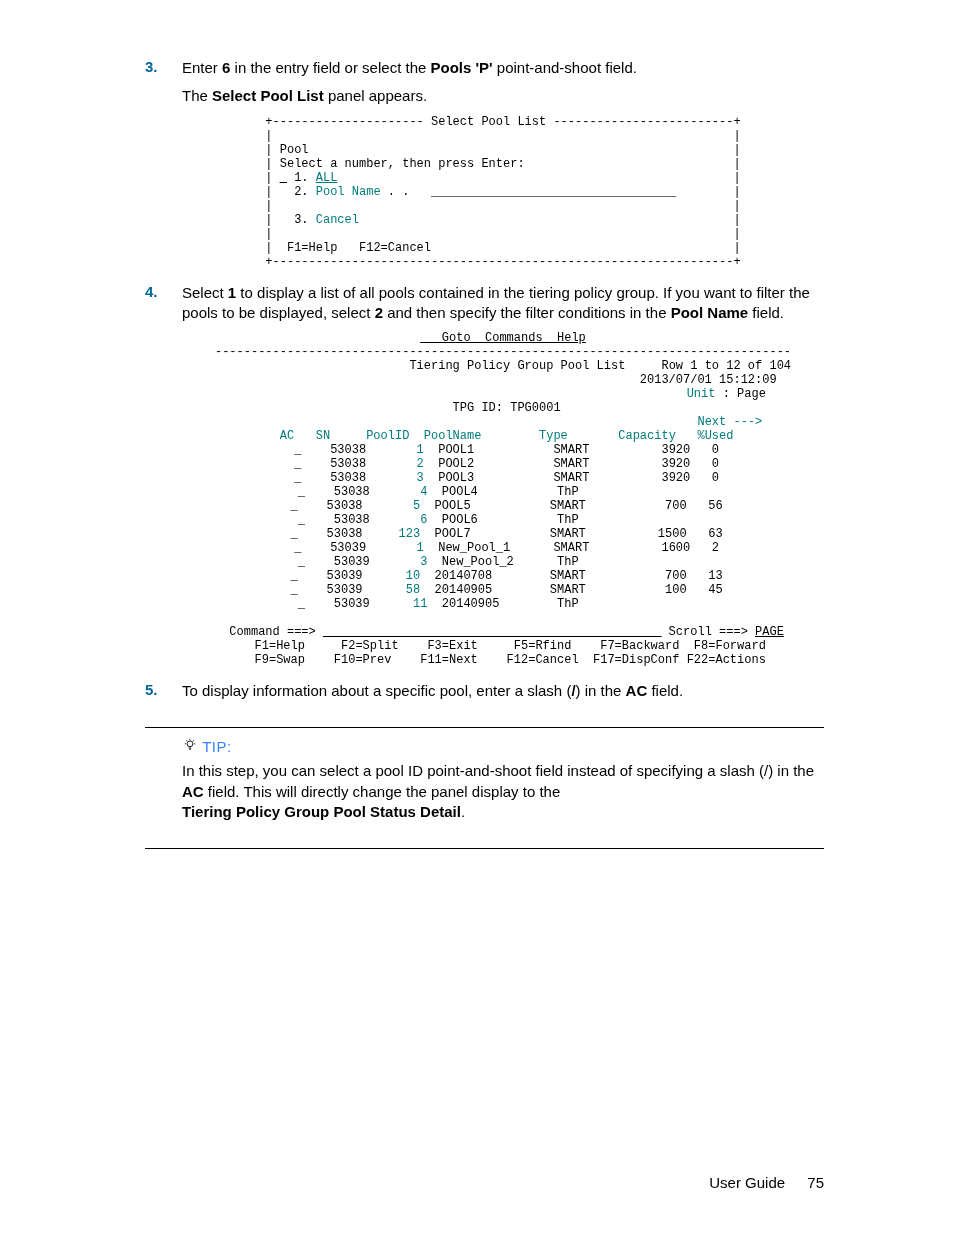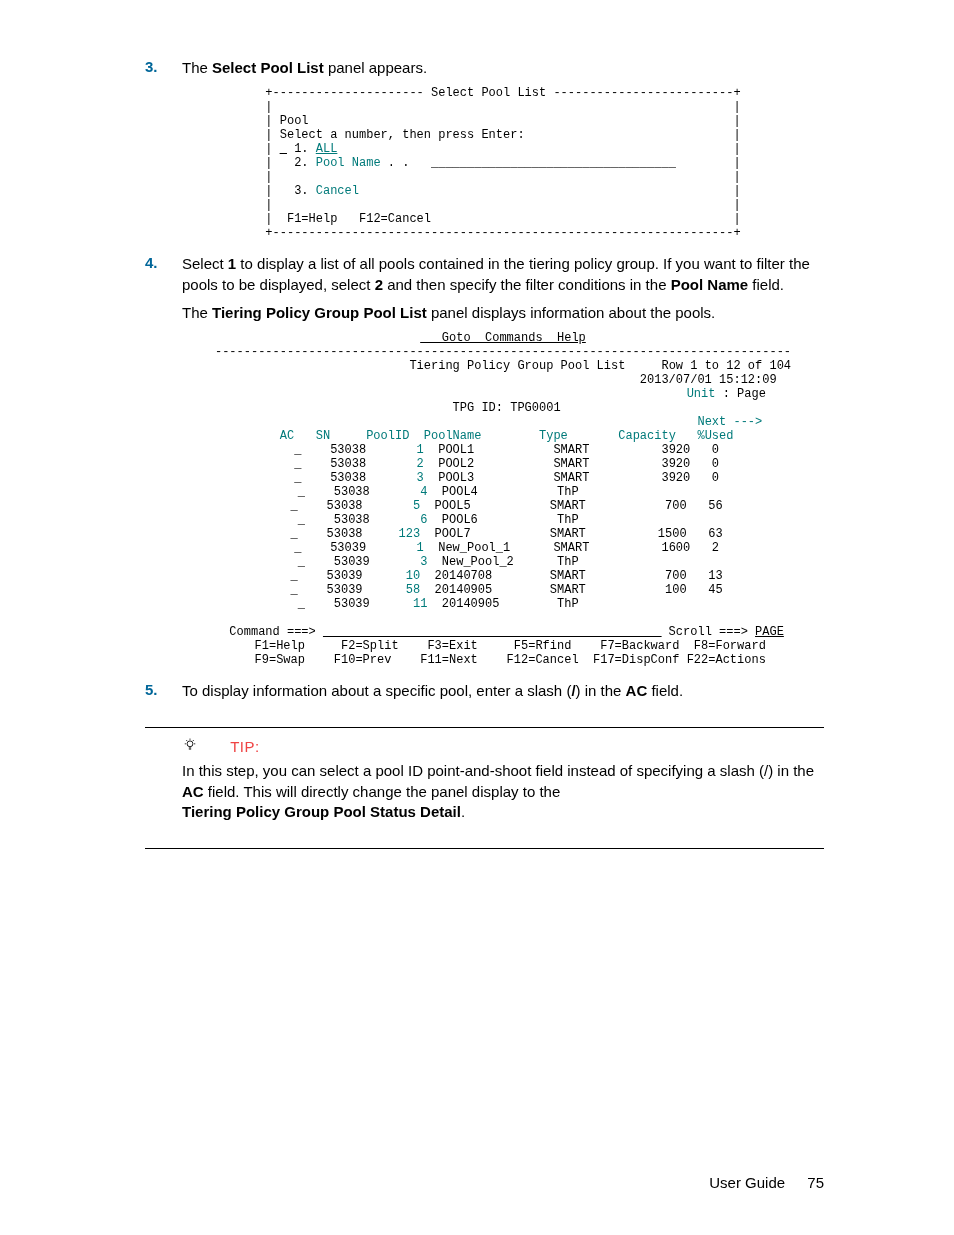--- a/index.html
+++ b/index.html
@@ -58,24 +58,23 @@
     text-decoration: underline;
   }
   .hr {
     border-top: 1px solid #000;
     margin: 26px 0 10px 0;
   }
   .tip-row {
     padding-left: 37px;
   }
   .tip-label {
-    color: #ef4444;
+    color: #3b82f6;
     font-size: 15px;
     letter-spacing: 0.5px;
-    margin-left: 28px;
   }
   .tip-icon {
     display: inline-block;
     width: 16px;
     text-align: center;
   }
   .tip-body {
     padding-left: 37px;
     line-height: 1.35;
     margin-top: 6px;
@@ -92,42 +91,42 @@
 </style>
 </head>
 <body>
 
 <div class="page">
   <ol class="steps">
 
     <li>
       <span class="num">3.</span>
       <div class="para">
+        <span>Enter </span><b>6</b><span> in the entry field or select the </span><b>Pools 'P'</b><span> point-and-shoot field.</span>
+      </div>
+      <div class="para">
         <span>The </span><b>Select Pool List</b><span> panel appears.</span>
       </div>
       <div class="panel"><span>+--------------------- Select Pool List -------------------------+</span>
 <span>|                                                                |</span>
 <span>| Pool                                                           |</span>
 <span>| Select a number, then press Enter:                             |</span>
 <span>| </span><span class="u">_</span><span> 1. </span><span class="teal u">ALL</span><span>                                                       |</span>
 <span>|   2. </span><span class="teal">Pool Name</span><span> . .   __________________________________</span><span>        |</span>
 <span>|                                                                |</span>
 <span>|   3. </span><span class="teal">Cancel</span><span>                                                    |</span>
 <span>|                                                                |</span>
 <span>|  F1=Help   F12=Cancel                                          |</span>
 <span>+----------------------------------------------------------------+</span></div>
     </li>
 
     <li>
       <span class="num">4.</span>
       <div class="para">
         <span>Select </span><b>1</b><span> to display a list of all pools contained in the tiering policy group. If you want to filter the pools to be displayed, select </span><b>2</b><span> and then specify the filter conditions in the </span><b>Pool Name</b><span> field.</span>
-      </div>
-      <div class="para">
-        <span>The </span><b>Tiering Policy Group Pool List</b><span> panel displays information about the pools.</span>
       </div>
       <div class="panel" id="panel2-host"><span class="u">   Goto  Commands  Help</span>
 <span>--------------------------------------------------------------------------------</span>
 <span>                           Tiering Policy Group Pool List     Row 1 to 12 of 104</span>
 <span>                                                         2013/07/01 15:12:09</span>
 <span>                                                              </span><span class="teal">Unit</span><span> : Page</span>
 <span> TPG ID: TPG0001</span>
 <span>                                                               </span><span class="teal">Next ---&gt;</span>
 <span> </span><span class="teal">AC </span><span>  </span><span class="teal">SN    </span><span> </span><span class="teal">PoolID</span><span>  </span><span class="teal">PoolName        </span><span class="teal">Type      </span><span class="teal"> Capacity</span><span>   </span><span class="teal">%Used</span>
 <span> </span><span>_  </span><span>  </span><span>53038 </span><span> </span><span class="teal">     1</span><span>  </span><span>POOL1           </span><span>SMART     </span><span>     3920</span><span>   </span><span>0</span>

